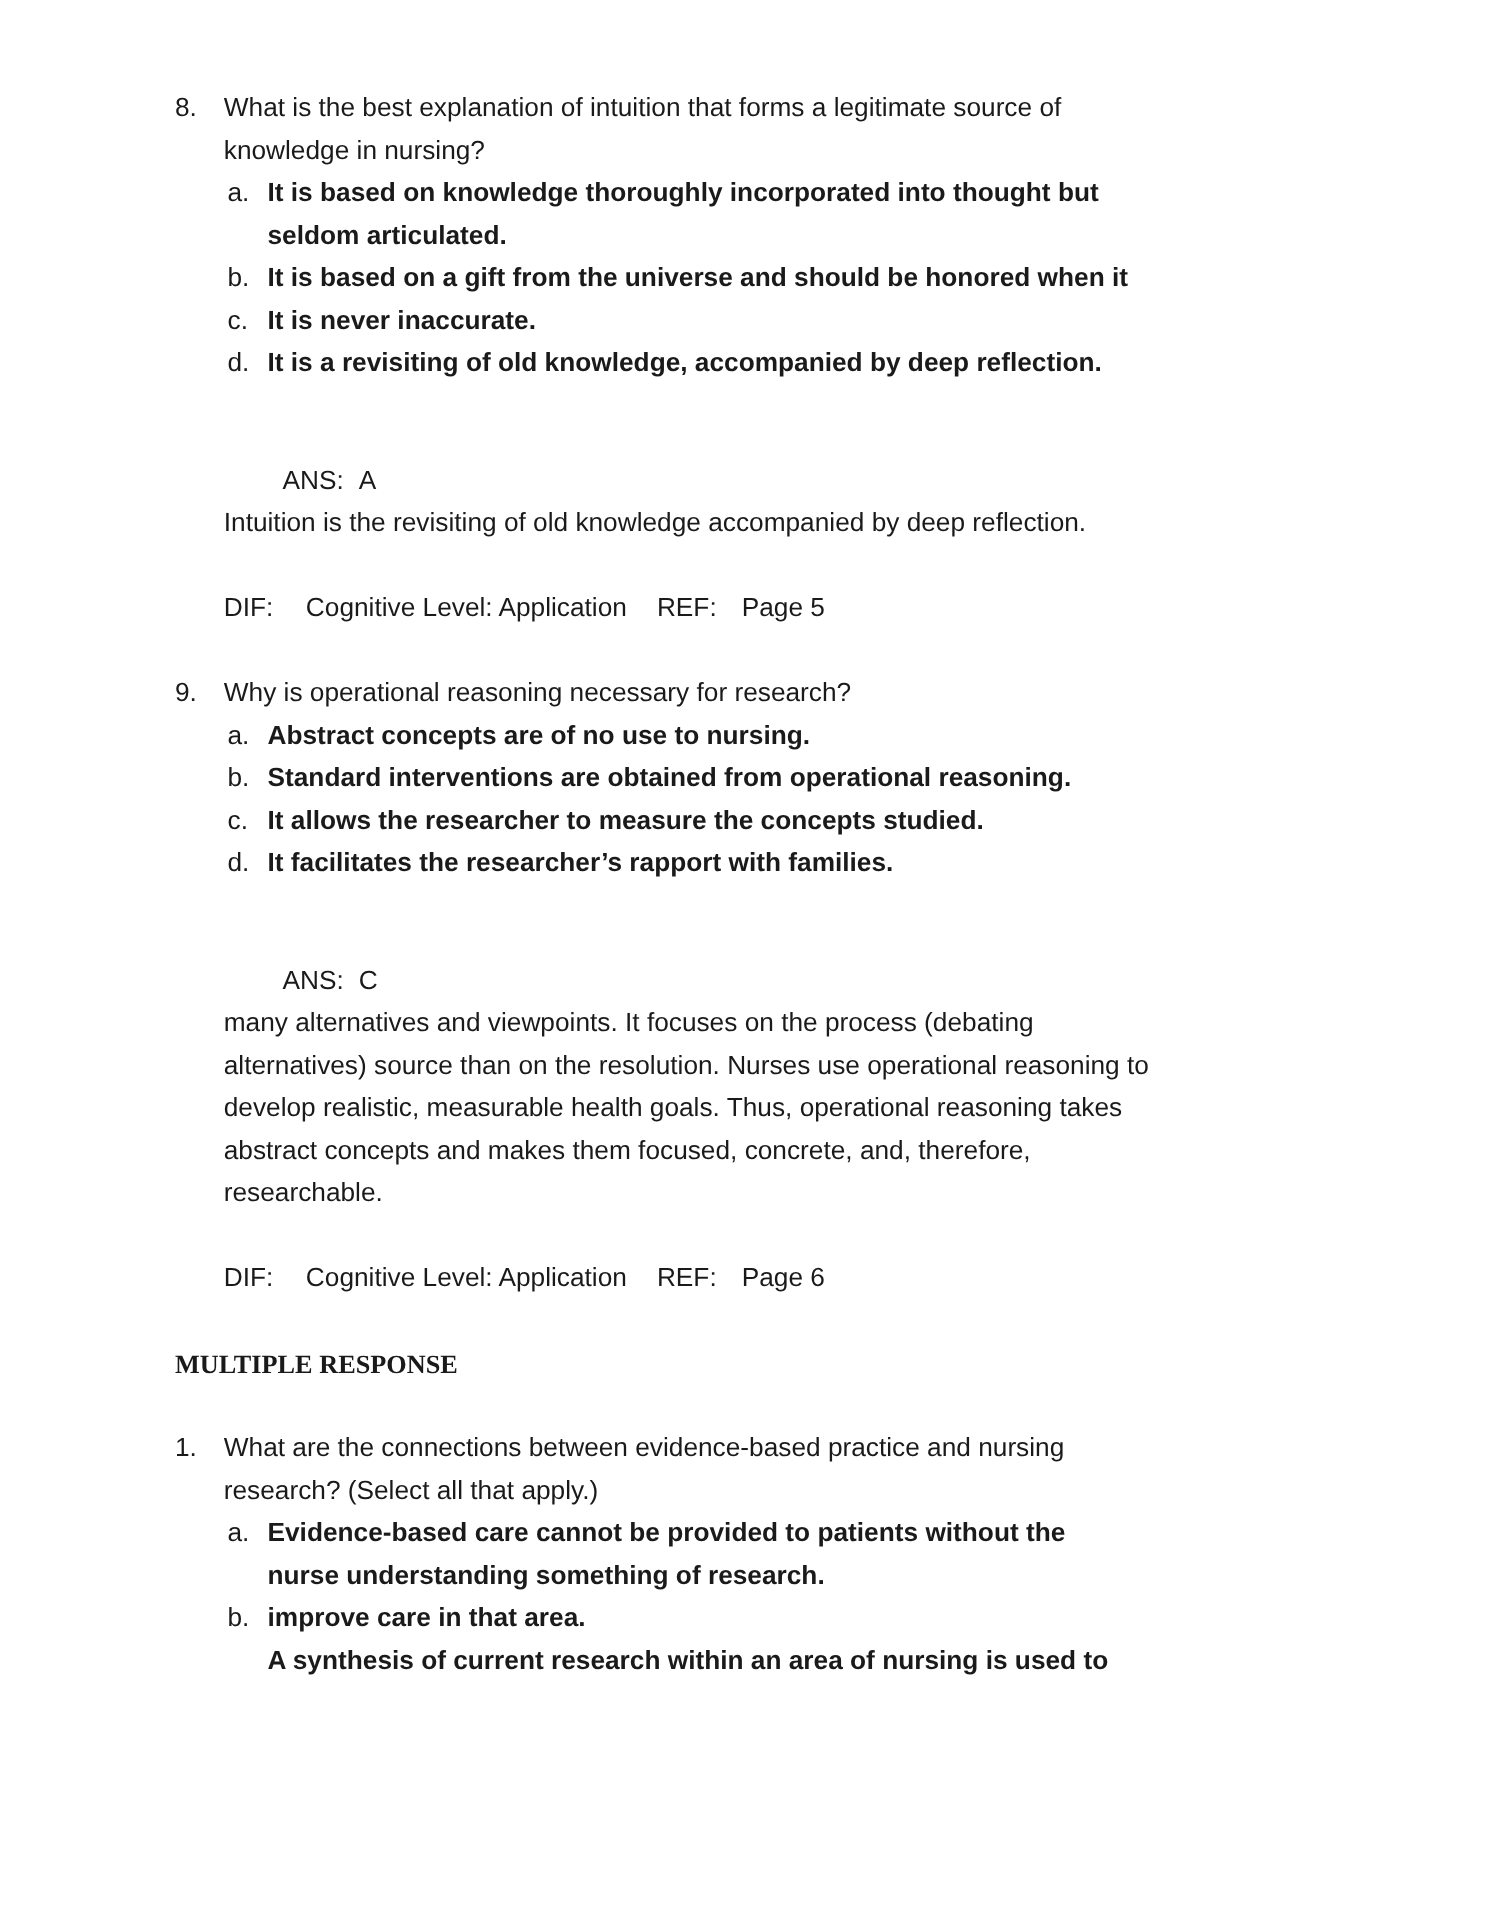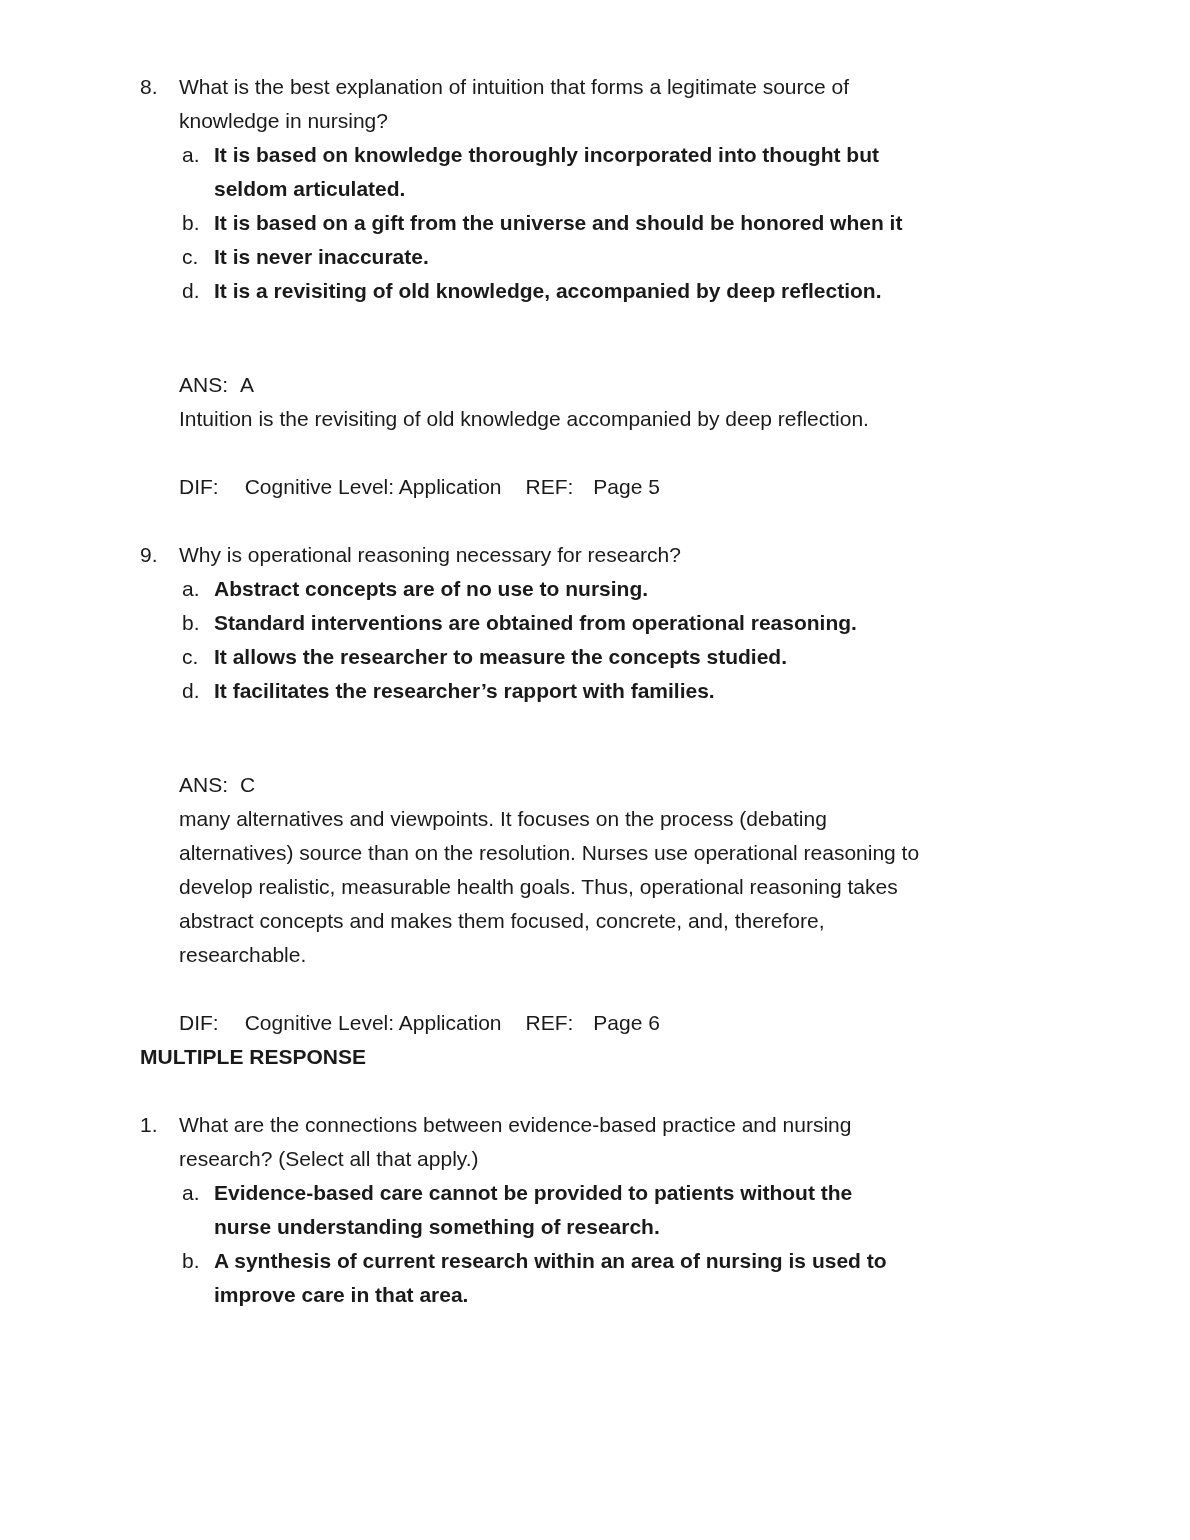--- a/index.html
+++ b/index.html
@@ -16,29 +16,31 @@
   }
   .page { padding: 70px 60px 0 140px; }
   .question { display: flex; }
   .question.spaced { margin-top: 34px; }
   .qnum { width: 39px; flex: 0 0 39px; }
   .qbody { flex: 1; min-width: 0; }
   .line { white-space: nowrap; }
   .option { display: flex; margin-left: 3px; }
   .opt-letter { width: 32px; flex: 0 0 32px; }
   .opt-body { flex: 1; min-width: 0; font-weight: bold; }
-  .answer-line { margin-top: 60px; }
+  .answer-line { margin-top: 60px; margin-left: 47px; }
   .ans-value { margin-left: 12px; }
   .dif-line { margin-top: 34px; white-space: nowrap; }
   .dif-value { margin-left: 26px; text-align: center; }
   .ref-label { margin-left: 24px; }
   .ref-value { margin-left: 20px; text-align: center; }
   .section-heading {
     font-weight: bold;
+    margin-top: 34px;
     white-space: nowrap;
+    font-family: Liberation Serif, serif;
   }
 </style>
 </head>
 <body>
 
 <div class="page">
 
   <div class="question">
     <div class="qnum">8.</div>
     <div class="qbody">
@@ -142,20 +144,20 @@
       <div class="option">
         <div class="opt-letter">a.</div>
         <div class="opt-body">
           <div class="line">Evidence-based care cannot be provided to patients without the</div>
           <div class="line">nurse understanding something of research.</div>
         </div>
       </div>
       <div class="option">
         <div class="opt-letter">b.</div>
         <div class="opt-body">
+          <div class="line">improve care in that area.</div>
           <div class="line">A synthesis of current research within an area of nursing is used to</div>
-          <div class="line">improve care in that area.</div>
         </div>
       </div>
     </div>
   </div>
 
 </div>
 
 </body></html>

